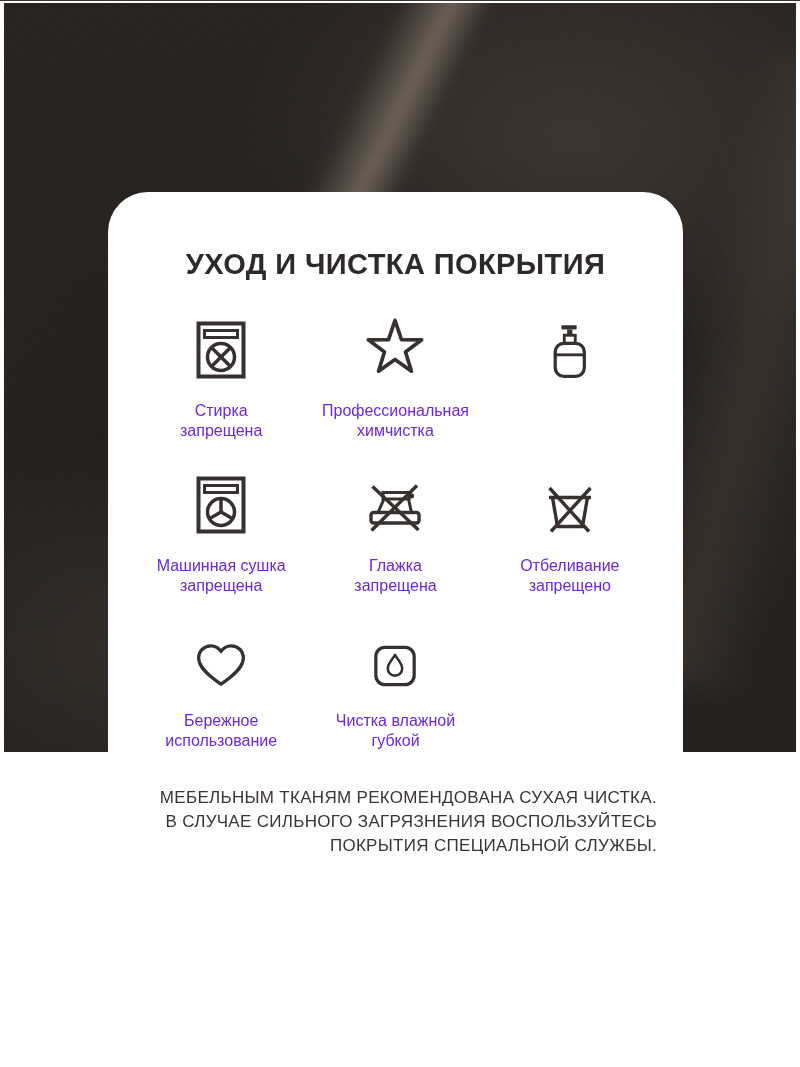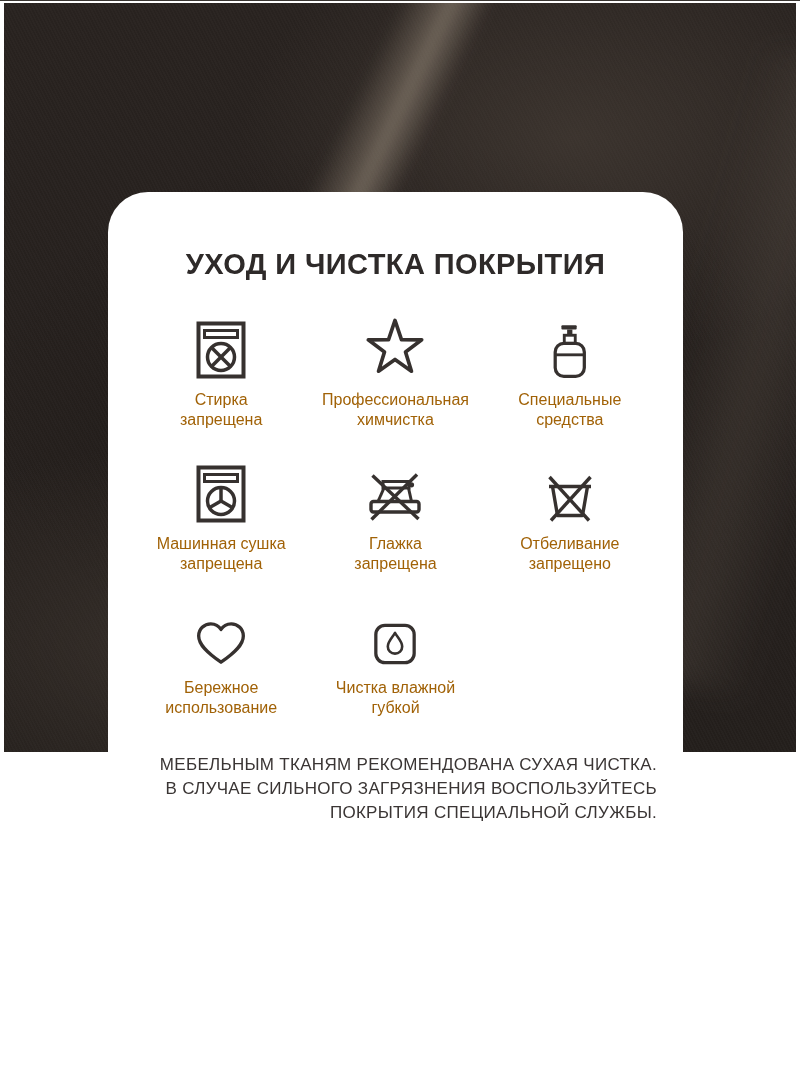--- a/index.html
+++ b/index.html
@@ -27,21 +27,21 @@
   .s4{width:160px;height:640px;left:670px;top:50px;transform:rotate(15deg);
       background:linear-gradient(90deg, rgba(120,108,96,0) 0%, rgba(122,110,97,0.20) 50%, rgba(120,108,96,0) 100%);
       filter:blur(12px);}
   
   .card{position:absolute;left:108px;top:192px;width:575px;height:680px;background:#ffffff;
     border-radius:40px;box-sizing:border-box;padding:56px 26px 0;}
   .title{text-align:center;font-size:29px;font-weight:bold;letter-spacing:0.4px;color:#2e2a29;}
   .grid{margin-top:36px;display:grid;grid-template-columns:repeat(3,1fr);row-gap:30px;}
   .cell{display:flex;flex-direction:column;align-items:center;}
   .icon-box{height:62px;display:flex;align-items:flex-end;justify-content:center;}
-  .label{margin-top:11px;font-size:16px;line-height:1.28;text-align:center;color:#a16207;}
+  .label{margin-top:22px;font-size:16px;line-height:1.28;text-align:center;color:#6d28d9;}
   .footer{margin-top:34px;text-align:right;font-size:17px;line-height:1.42;
     letter-spacing:0.3px;color:#3a3534;}
   
   .st{stroke:#36312f;fill:none;}
   .fl{fill:#36312f;stroke:none;}
   .wh{fill:#ffffff;stroke:#36312f;}
 </style>
 </head>
 <body>
 
@@ -91,24 +91,20 @@
 
       <div class="cell">
         <div class="icon-box">
           <svg width="42" height="56" viewBox="0 0 44 58">
             <rect class="fl" x="13" y="2" width="16" height="4.5" rx="1"></rect>
             <rect class="fl" x="19" y="6.5" width="5.5" height="6.5"></rect>
             <rect class="st" x="16" y="12.5" width="11.5" height="8.5" stroke-width="3"></rect>
             <rect class="st" x="6.5" y="21" width="30.5" height="34.5" rx="9" stroke-width="3.4"></rect>
             <line class="st" x1="7" y1="33" x2="36.5" y2="33" stroke-width="3"></line>
           </svg>
-        </div>
-        <div class="label">
-          <div>Специальные</div>
-            <div>средства</div>
         </div>
       </div>
 
       <div class="cell">
         <div class="icon-box">
           <svg width="50" height="58" viewBox="0 0 50 58">
             <rect class="st" x="2.5" y="2.5" width="45" height="53" stroke-width="4"></rect>
             <rect class="st" x="8.5" y="9.5" width="33" height="7" stroke-width="3"></rect>
             <circle class="st" cx="25" cy="36" r="13.5" stroke-width="3.5"></circle>
             <line class="st" x1="25" y1="36" x2="25" y2="22.5" stroke-width="3.5"></line>

